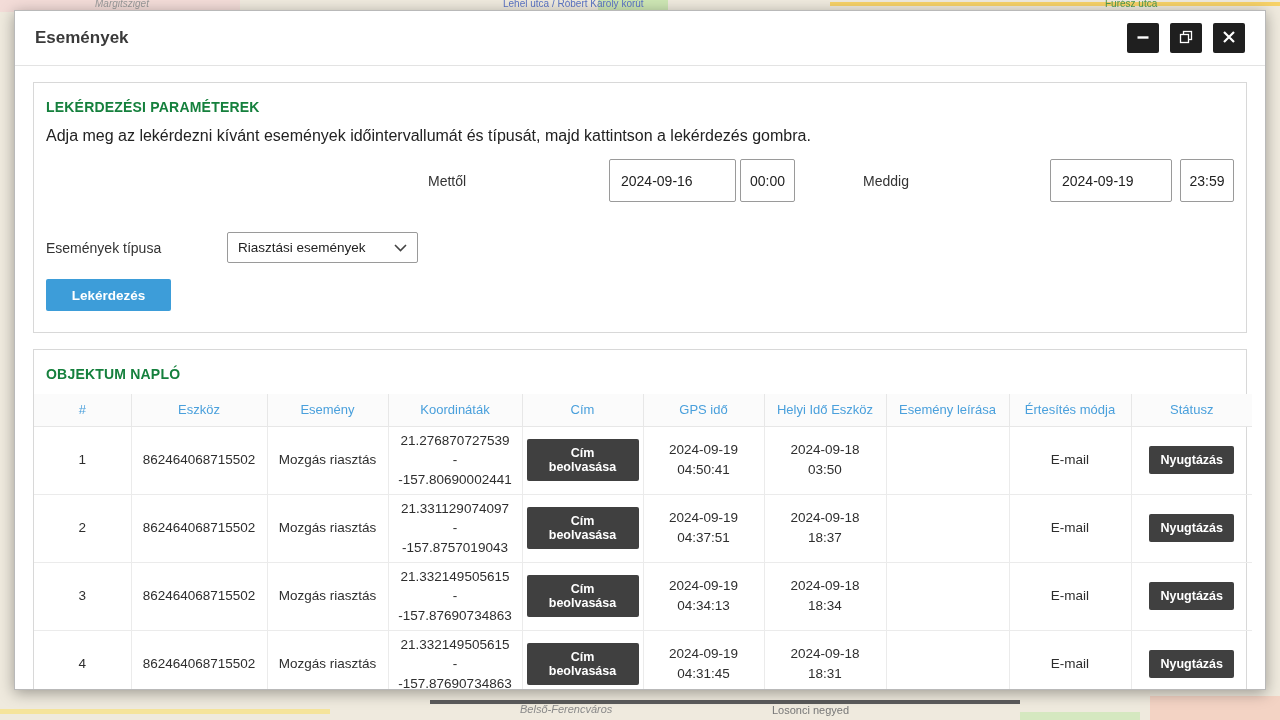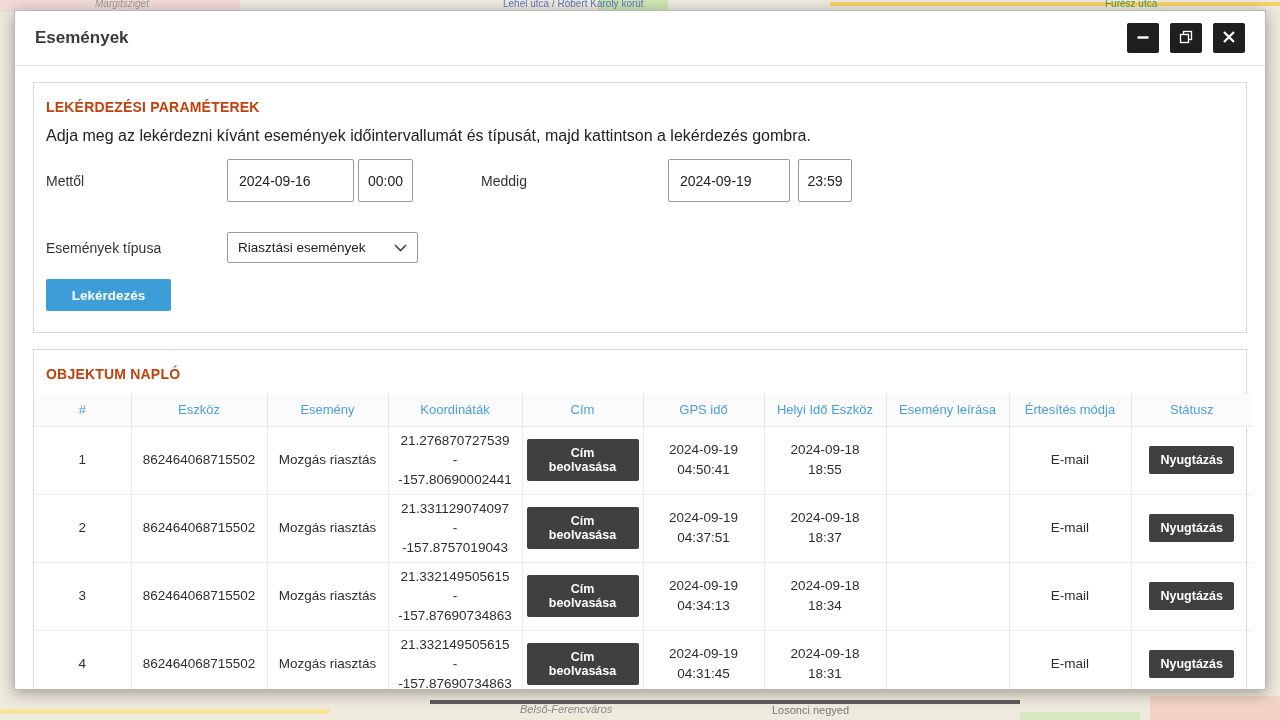--- a/index.html
+++ b/index.html
@@ -49,26 +49,26 @@
   .win-btn {
     width: 32px; height: 30px; margin-left: 11px;
     background: #1f1f1f; border: none; border-radius: 2px;
     display: flex; align-items: center; justify-content: center; cursor: pointer;
   }
 
   
   .content { padding: 16px 18px; }
   .panel { border: 1px solid #d8d8d8; background: #fff; }
   .panel-head { padding: 16px 12px 0; }
-  .section-title { font-size: 14px; font-weight: bold; color: #c2410c; letter-spacing: .2px; }
+  .section-title { font-size: 14px; font-weight: bold; color: #15803d; letter-spacing: .2px; }
   .desc { font-size: 16px; color: #222; margin-top: 12px; }
 
   .query-panel { padding-bottom: 21px; }
   .form-row { display: flex; align-items: center; padding: 0 12px; }
-  .row1 { margin-top: 14px; }
+  .row1 { margin-top: 14px; justify-content: flex-end; }
   .row2 { margin-top: 30px; }
   .lbl { width: 181px; font-size: 14px; color: #333; }
   .lbl2 { width: 187px; margin-left: 68px; }
   .inp {
     height: 43px; border: 1px solid #9a9a9a; border-radius: 2px;
     font-family: inherit; font-size: 14px; color: #222; padding: 0 11px;
   }
   .date  { width: 127px; }
   .time  { width: 55px; margin-left: 4px; text-align: center; padding: 0 4px; }
   .date2 { width: 122px; }
@@ -224,21 +224,21 @@
             </td>
             <td>
               <button class="cell-btn">Cím beolvasása</button>
             </td>
             <td>
               <div>2024-09-19</div>
               <div>04:50:41</div>
             </td>
             <td>
               <div>2024-09-18</div>
-              <div>18:55</div>
+              <div>03:50</div>
             </td>
             <td></td>
             <td>E-mail</td>
             <td>
               <button class="cell-btn">Nyugtázás</button>
             </td>
           </tr>
           <tr>
             <td>2</td>
             <td>862464068715502</td>

